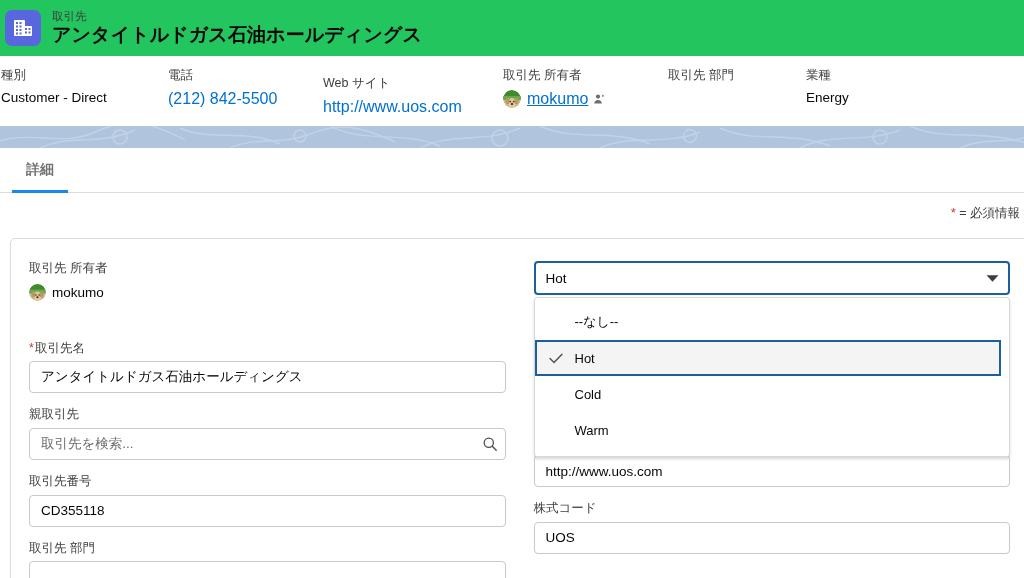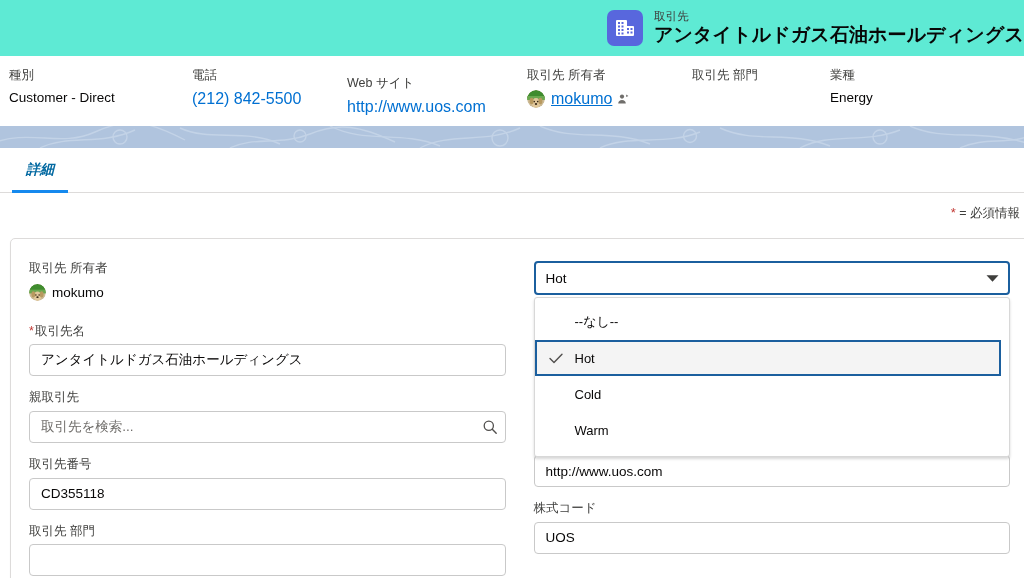--- a/index.html
+++ b/index.html
@@ -10,25 +10,24 @@
     background: #ffffff;
     font-family: "Liberation Sans", "DejaVu Sans", sans-serif;
     color: #16325c;
     -webkit-font-smoothing: antialiased;
   }
   .page { position: relative; width: 1024px; height: 578px; background: #fff; }
 
   
   .titlebar {
     height: 56px;
-    background: #5eead4;
+    background: #22c55e;
     display: flex;
     align-items: center;
-    padding: 0 0 0 5px;
-    justify-content: flex-end;
+    padding: 0 8px 0 5px;
   }
   .app-icon {
     width: 36px; height: 36px;
     border-radius: 7px;
     background: #5867dd;
     display: flex; align-items: center; justify-content: center;
     flex: none;
     margin-right: 11px;
   }
   .app-icon svg { display:block; }
@@ -82,21 +81,21 @@
   }
   .tab {
     display: flex; align-items: center;
     padding: 0 14px;
     font-size: 14px;
     color: #3e3e3c;
     cursor: pointer;
     position: relative;
     font-weight: normal;
   }
-  .tab.active { color: #0369a1; font-weight: bold; font-style: italic; }
+  .tab.active { color: #737373; font-weight: bold; }
   .tab.active::after {
     content: ""; position: absolute; left: 0; right: 0; bottom: -1px;
     height: 3px; background: #1589ee;
   }
 
   
   .req-legend {
     text-align: right;
     font-size: 12.5px;
     color: #3e3e3c;
@@ -231,26 +230,26 @@
       </svg>
     </div>
     <div class="title-text">
       <span class="title-eyebrow">取引先</span>
       <span class="title-main">アンタイトルドガス石油ホールディングス</span>
     </div>
   </div>
 
   <div class="highlights">
 
-    <div class="hl-item" style="width:168px; padding-left:9px;">
+    <div class="hl-item" style="width:168px; padding-left:1px;">
       <span class="hl-label">種別</span>
       <span class="hl-value">Customer - Direct</span>
     </div>
 
-    <div class="hl-item" style="width:155px;margin-left:24px;">
+    <div class="hl-item" style="width:155px;">
       <span class="hl-label">電話</span>
       <span class="hl-value">
         <a class="hl-link" href="#">(212) 842-5500</a>
       </span>
     </div>
 
     <div class="hl-item" style="width:180px;margin-top:8px;">
       <span class="hl-label">Web サイト</span>
       <span class="hl-value">
         <a class="hl-link" href="#">http://www.uos.com</a>
@@ -362,21 +361,21 @@
                   <circle cx="7.3" cy="11.6" r=".8" fill="#3a2a18"></circle>
                   <circle cx="10.7" cy="11.6" r=".8" fill="#3a2a18"></circle>
                   <ellipse cx="9" cy="14" rx="1.2" ry=".9" fill="#3a2a18"></ellipse>
                 </g>
               </svg>
             </span>
             <span>mokumo</span>
           </span>
         </div>
 
-        <div class="field" style="margin-top:6px;">
+        <div class="field" style="margin-top:23px;">
           <span class="field-label">
             <span class="req">*</span><span>取引先名</span>
           </span>
           <input class="input" type="text" value="アンタイトルドガス石油ホールディングス" style="">
         </div>
 
         <div class="field">
           <span class="field-label">親取引先</span>
           <input class="input with-icon" type="text" placeholder="取引先を検索..." style="">
           <span class="search-icon-btn">

